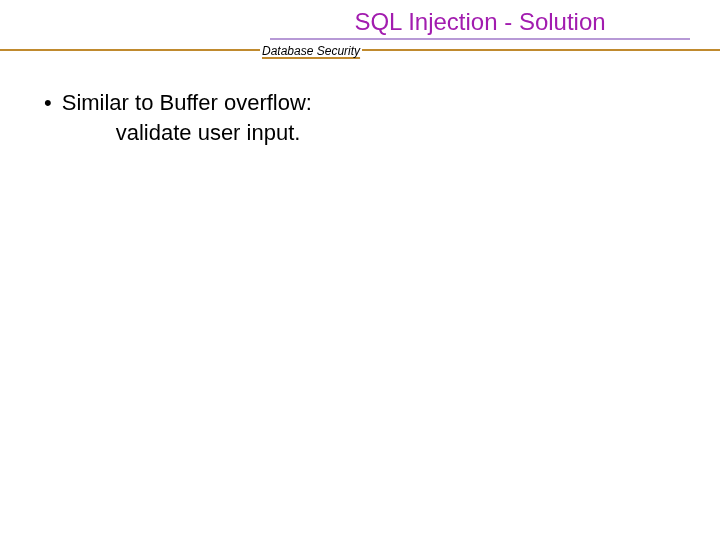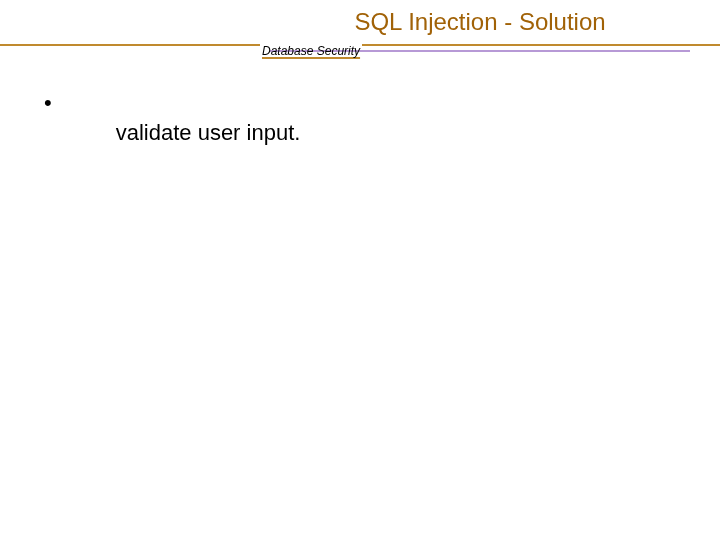--- a/index.html
+++ b/index.html
@@ -16,38 +16,38 @@
       overflow: hidden;
     }
     .title-block {
       position: absolute;
       top: 8px;
       right: 30px;
       width: 420px;
     }
     .title {
       font-size: 24px;
-      color: #a16207;
+      color: #a21caf;
       text-align: center;
-      padding-bottom: 14px;
+      padding-bottom: 2px;
     }
     .title-underline {
       height: 2px;
       background: #b799d6;
       width: 100%;
     }
     .subtitle-block {
       position: absolute;
       top: 44px;
       left: 0;
       width: 720px;
     }
     .subtitle-row {
       display: flex;
-      align-items: flex-start;
+      align-items: center;
     }
     .subtitle-line-left {
       flex: 0 0 260px;
       height: 2px;
       background: #c08a2e;
       margin-bottom: 2px;
     }
     .subtitle-text {
       font-size: 12px;
       font-style: italic;
@@ -102,17 +102,17 @@
     <div class="subtitle-line-left"></div>
     <div class="subtitle-text">Database Security</div>
     <div class="subtitle-line-right"></div>
   </div>
 </div>
 
 <div class="content">
   <div class="bullet-item">
     <span class="bullet-marker">•</span>
     <div class="bullet-text">
-      <br>
+      <span>Similar to Buffer overflow:</span><br>
       <span class="indent-line">validate user input.</span>
     </div>
   </div>
 </div>
 
 </body></html>

